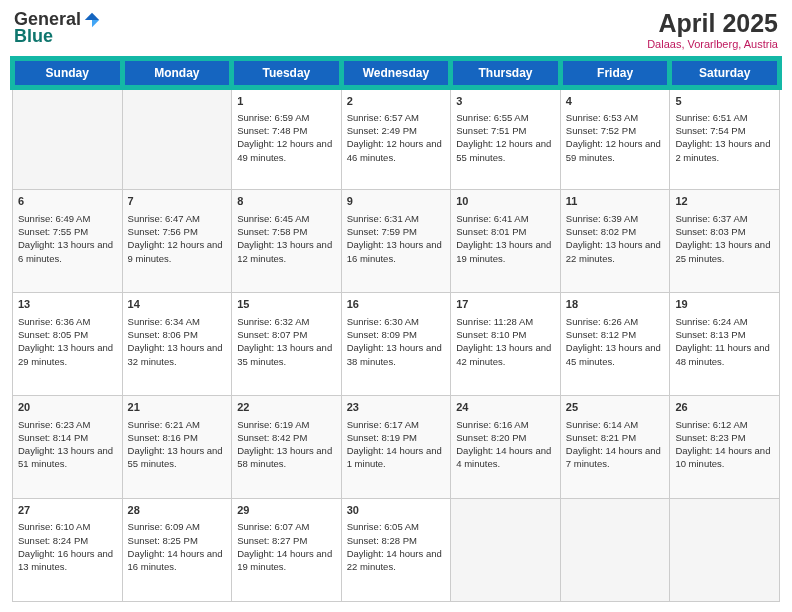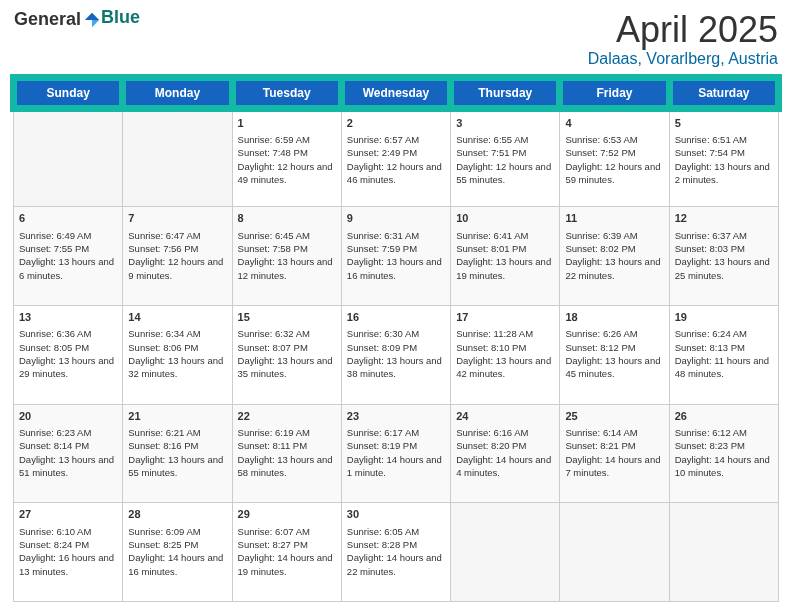--- a/index.html
+++ b/index.html
@@ -19,66 +19,66 @@
     }
     .header {
       display: flex;
       justify-content: space-between;
       align-items: flex-start;
       margin-bottom: 6px;
       padding: 0 4px;
     }
     .logo {
       display: flex;
-      flex-direction: row;
-      align-items: center;
+      flex-direction: column;
+      align-items: flex-start;
     }
     .logo-text {
       display: flex;
       align-items: center;
       font-size: 18px;
       font-weight: bold;
       color: #333;
       line-height: 1.1;
     }
     .logo-general { color: #333; }
     .logo-blue { color: #1565c0; }
     .logo-icon {
       width: 18px;
       height: 18px;
       margin-left: 2px;
     }
     .title-block {
       text-align: right;
     }
     .month-title {
-      font-size: 36px;
-      font-weight: normal;
+      font-size: 25px;
+      font-weight: bold;
       color: #333;
       line-height: 1.1;
     }
     .location-title {
-      font-size: 16px;
-      color: #0369a1;
+      font-size: 11px;
+      color: #be185d;
     }
     .calendar {
       flex: 1;
       border: 1px solid #ccc;
       border-collapse: collapse;
       width: 100%;
       table-layout: fixed;
     }
     .calendar th {
       background-color: #1565c0;
       color: white;
       text-align: center;
       padding: 5px 2px;
       font-size: 12px;
       font-weight: bold;
-      border: 7px solid #14b8a6;
+      border: 5px solid #14b8a6;
     }
     .calendar td {
       border: 1px solid #ccc;
       vertical-align: top;
       padding: 4px 5px;
       font-size: 9.5px;
       color: #333;
       background: #fff;
       height: 88px;
     }
@@ -306,21 +306,21 @@
               <span class="day-num">21</span>
               <div>Sunrise: 6:21 AM</div>
               <div>Sunset: 8:16 PM</div>
               <div>Daylight: 13 hours and 55 minutes.</div>
             </div>
           </td>
           <td>
             <div class="cell-content">
               <span class="day-num">22</span>
               <div>Sunrise: 6:19 AM</div>
-              <div>Sunset: 8:11 PM</div>
+              <div>Sunset: 8:42 PM</div>
               <div>Daylight: 13 hours and 58 minutes.</div>
             </div>
           </td>
           <td>
             <div class="cell-content">
               <span class="day-num">23</span>
               <div>Sunrise: 6:17 AM</div>
               <div>Sunset: 8:19 PM</div>
               <div>Daylight: 14 hours and 1 minute.</div>
             </div>

